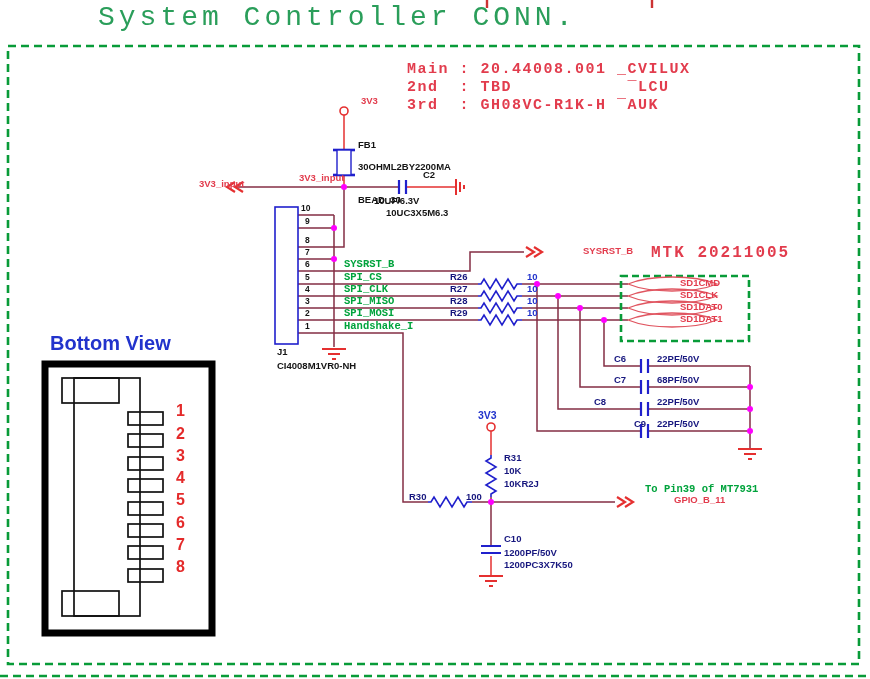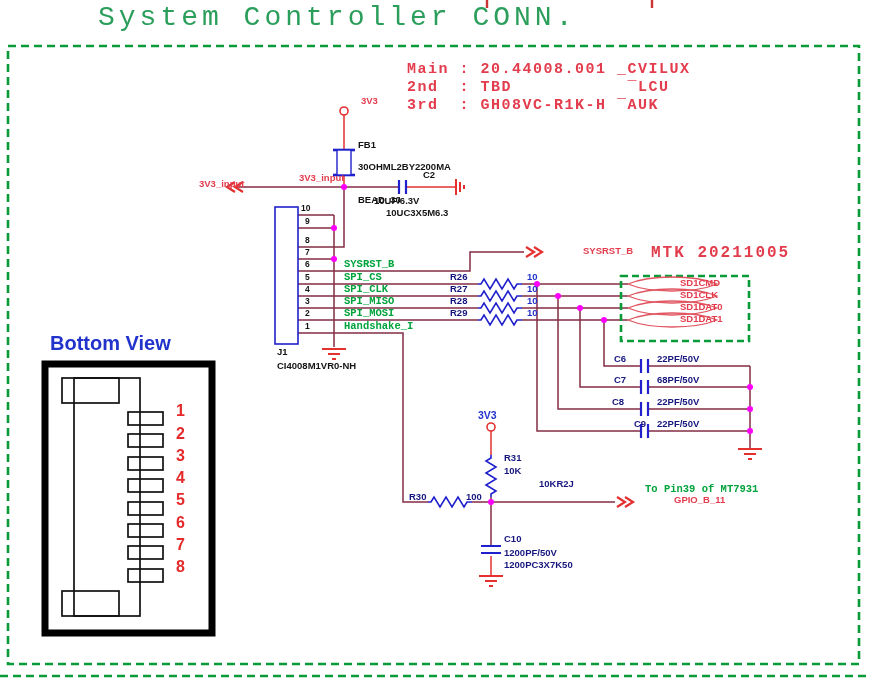--- a/index.html
+++ b/index.html
@@ -208,29 +208,29 @@
 
   <div class="lbl sans red s9" style="left:651px;top:278px;">SD1CMD</div>
   <div class="lbl sans red s9" style="left:651px;top:290px;">SD1CLK</div>
   <div class="lbl sans red s9" style="left:651px;top:302px;">SD1DAT0</div>
   <div class="lbl sans red s9" style="left:651px;top:314px;">SD1DAT1</div>
 
   <div class="lbl sans navy s9" style="left:614px;top:354px;">C6</div>
   <div class="lbl sans navy s9" style="left:657px;top:354px;">22PF/50V</div>
   <div class="lbl sans navy s9" style="left:614px;top:375px;">C7</div>
   <div class="lbl sans navy s9" style="left:657px;top:375px;">68PF/50V</div>
-  <div class="lbl sans navy s9" style="left:612px;top:397px;">C8</div>
+  <div class="lbl sans navy s9" style="left:594px;top:397px;">C8</div>
   <div class="lbl sans navy s9" style="left:657px;top:397px;">22PF/50V</div>
   <div class="lbl sans navy s9" style="left:614px;top:419px;margin-left:20px;">C9</div>
   <div class="lbl sans navy s9" style="left:657px;top:419px;">22PF/50V</div>
 
   <div class="lbl sans blue s10" style="left:478px;top:410px;">3V3</div>
   <div class="lbl sans navy s9" style="left:504px;top:453px;">R31</div>
   <div class="lbl sans navy s9" style="left:504px;top:466px;">10K</div>
-  <div class="lbl sans navy s9" style="left:504px;top:479px;margin-left:35px;">10KR2J</div>
+  <div class="lbl sans navy s9" style="left:504px;top:479px;">10KR2J</div>
   <div class="lbl sans navy s9" style="left:409px;top:492px;">R30</div>
   <div class="lbl sans navy s9" style="left:466px;top:492px;">100</div>
 
   <div class="lbl sans red s9" style="left:645px;top:495px;">GPIO_B_11</div>
   <div class="lbl mono green s10" style="left:645px;top:484px;">To Pin39 of MT7931</div>
 
   <div class="lbl sans navy s9" style="left:504px;top:534px;">C10</div>
   <div class="lbl sans navy s9" style="left:504px;top:548px;">1200PF/50V</div>
   <div class="lbl sans navy s9" style="left:504px;top:560px;">1200PC3X7K50</div>
 

